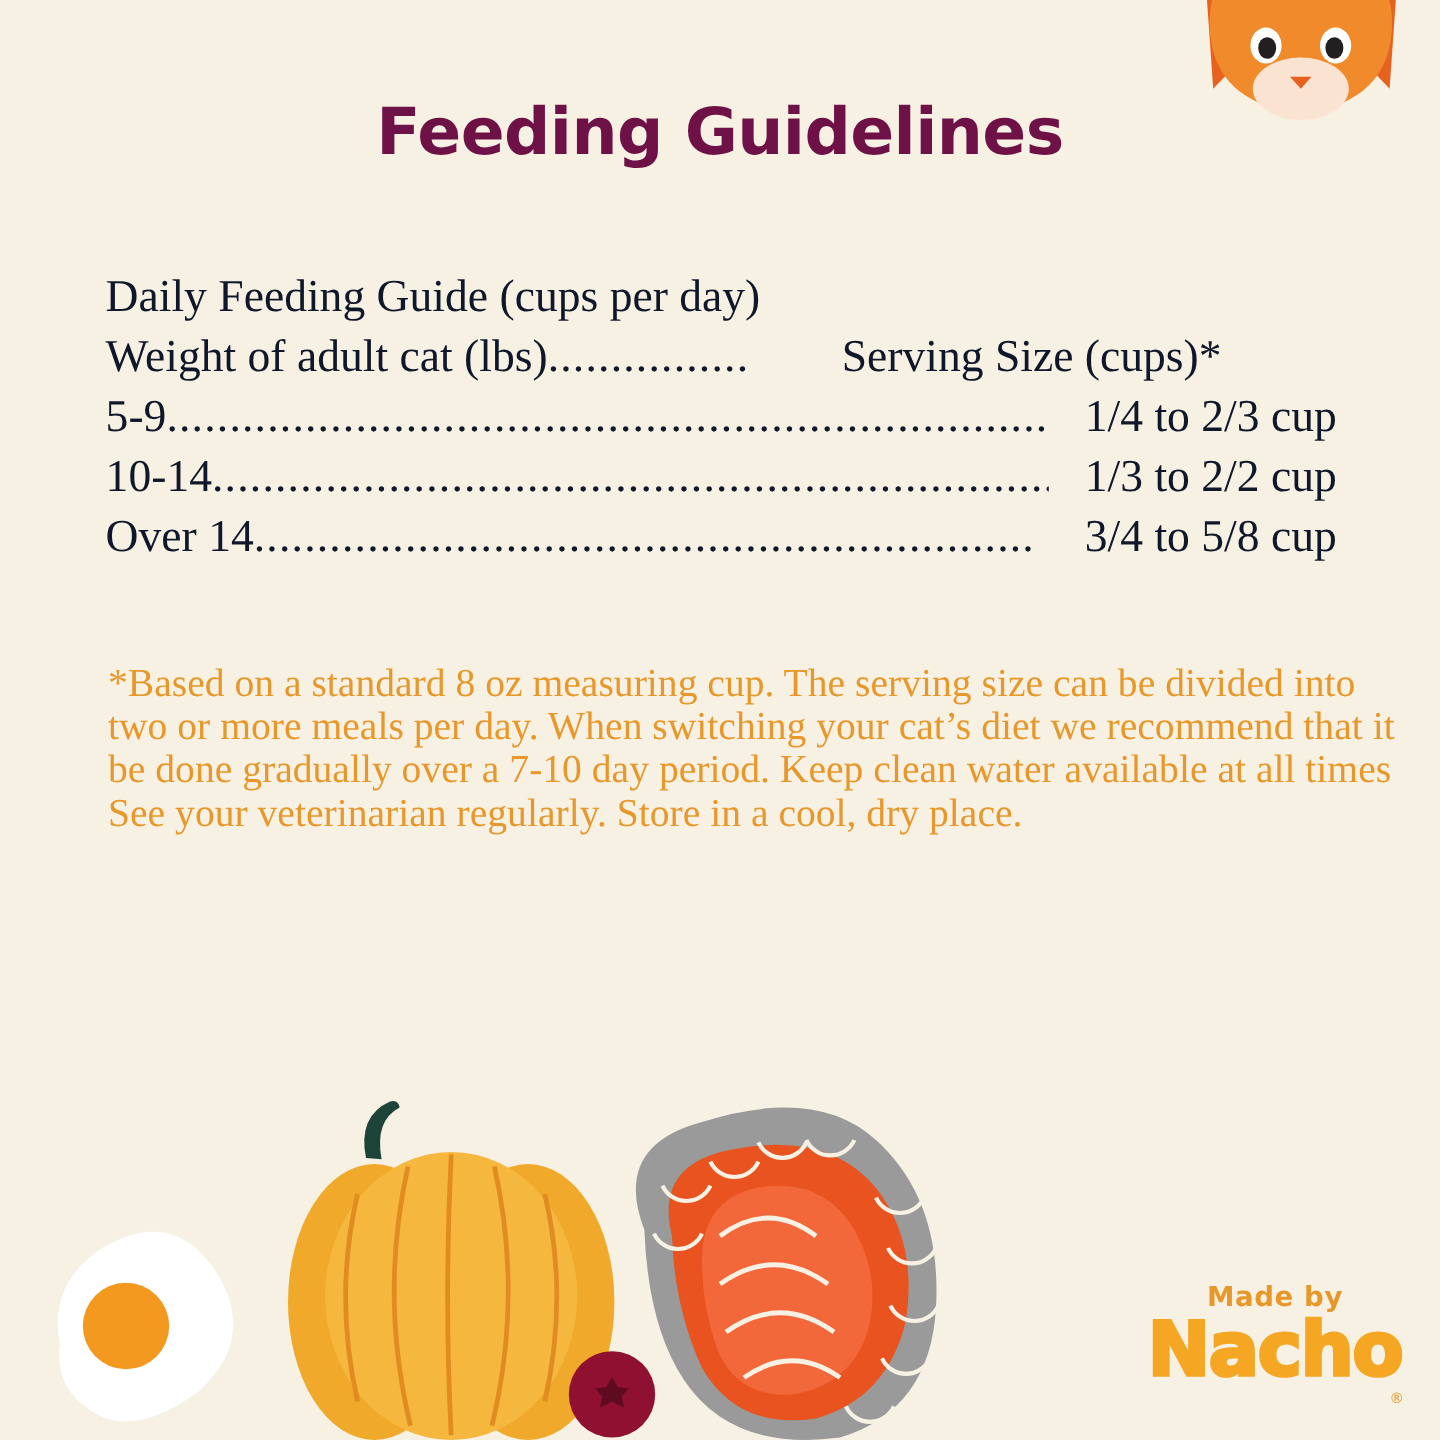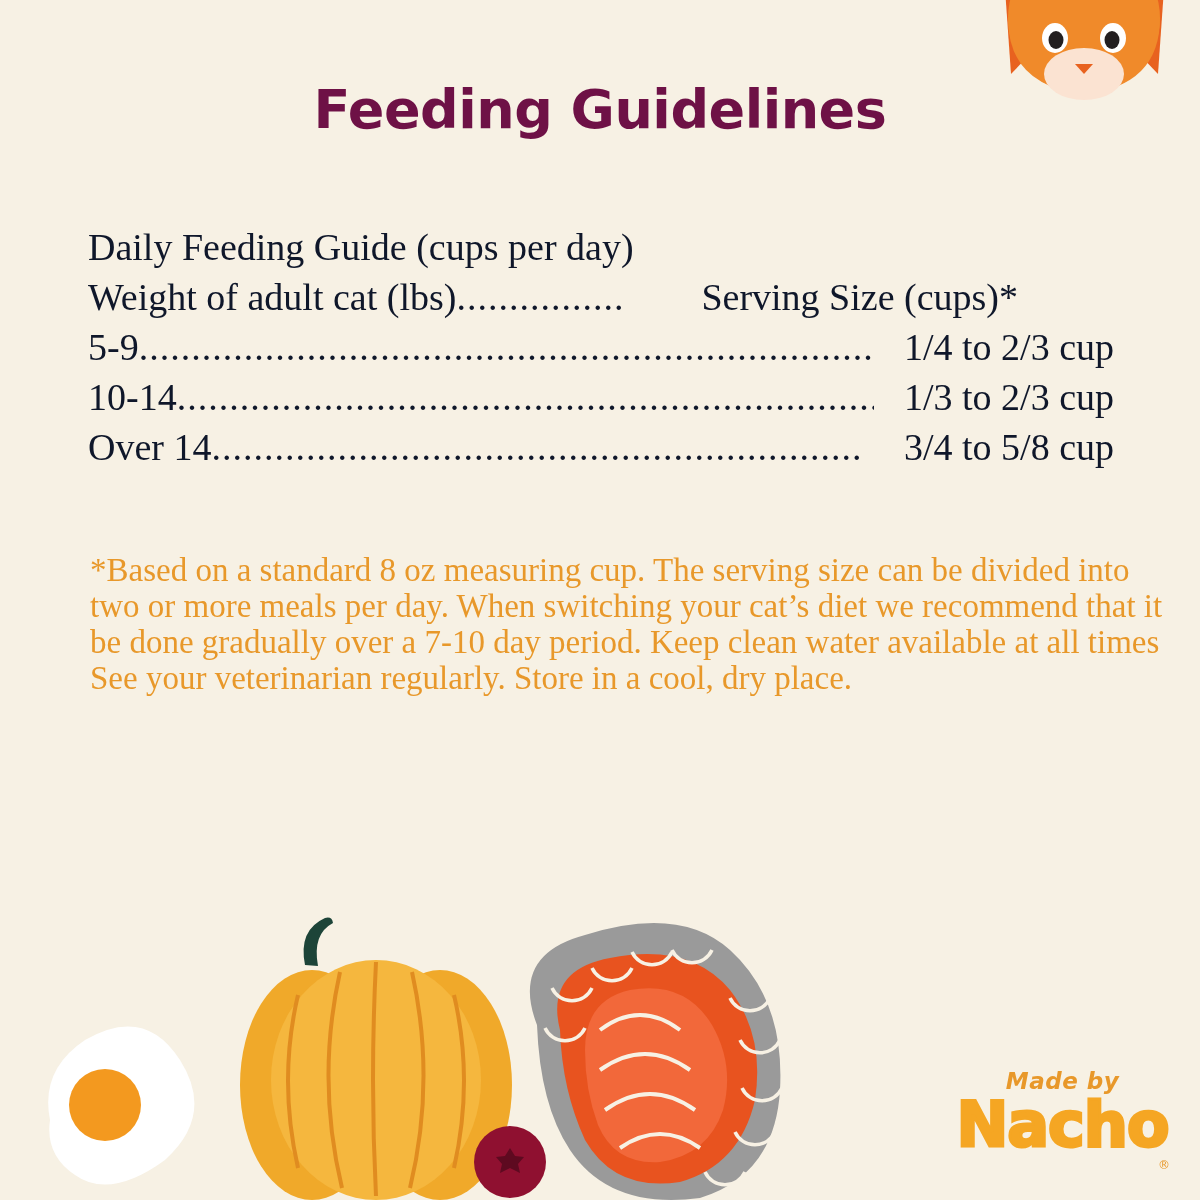--- a/index.html
+++ b/index.html
@@ -102,21 +102,20 @@
     position: absolute;
     right: 30px;
     bottom: 22px;
     width: 215px;
     height: 110px;
     text-align: center;
   }
   .brand .madeby {
     font-family: "DejaVu Sans", sans-serif;
     font-weight: bold;
-    font-style: italic;
     font-size: 23px;
     color: #e8982a;
     line-height: 26px;
     letter-spacing: 0.5px;
   }
   .brand .nacho {
     font-family: "DejaVu Sans", sans-serif;
     font-weight: bold;
     font-size: 62px;
     color: #f5a623;
@@ -174,21 +173,21 @@
 
     <div class="row">
       <span class="lbl">5-9</span>
       <span class="dots">................................................................................</span>
       <span class="val">1/4 to 2/3 cup</span>
     </div>
 
     <div class="row">
       <span class="lbl">10-14</span>
       <span class="dots">..........................................................................</span>
-      <span class="val">1/3 to 2/3 cup</span>
+      <span class="val">1/3 to 2/2 cup</span>
     </div>
 
     <div class="row">
       <span class="lbl">Over 14</span>
       <span class="dots">..............................................................</span>
       <span class="val">3/4 to 5/8 cup</span>
     </div>
   </div>
 
   <div class="footnote">

